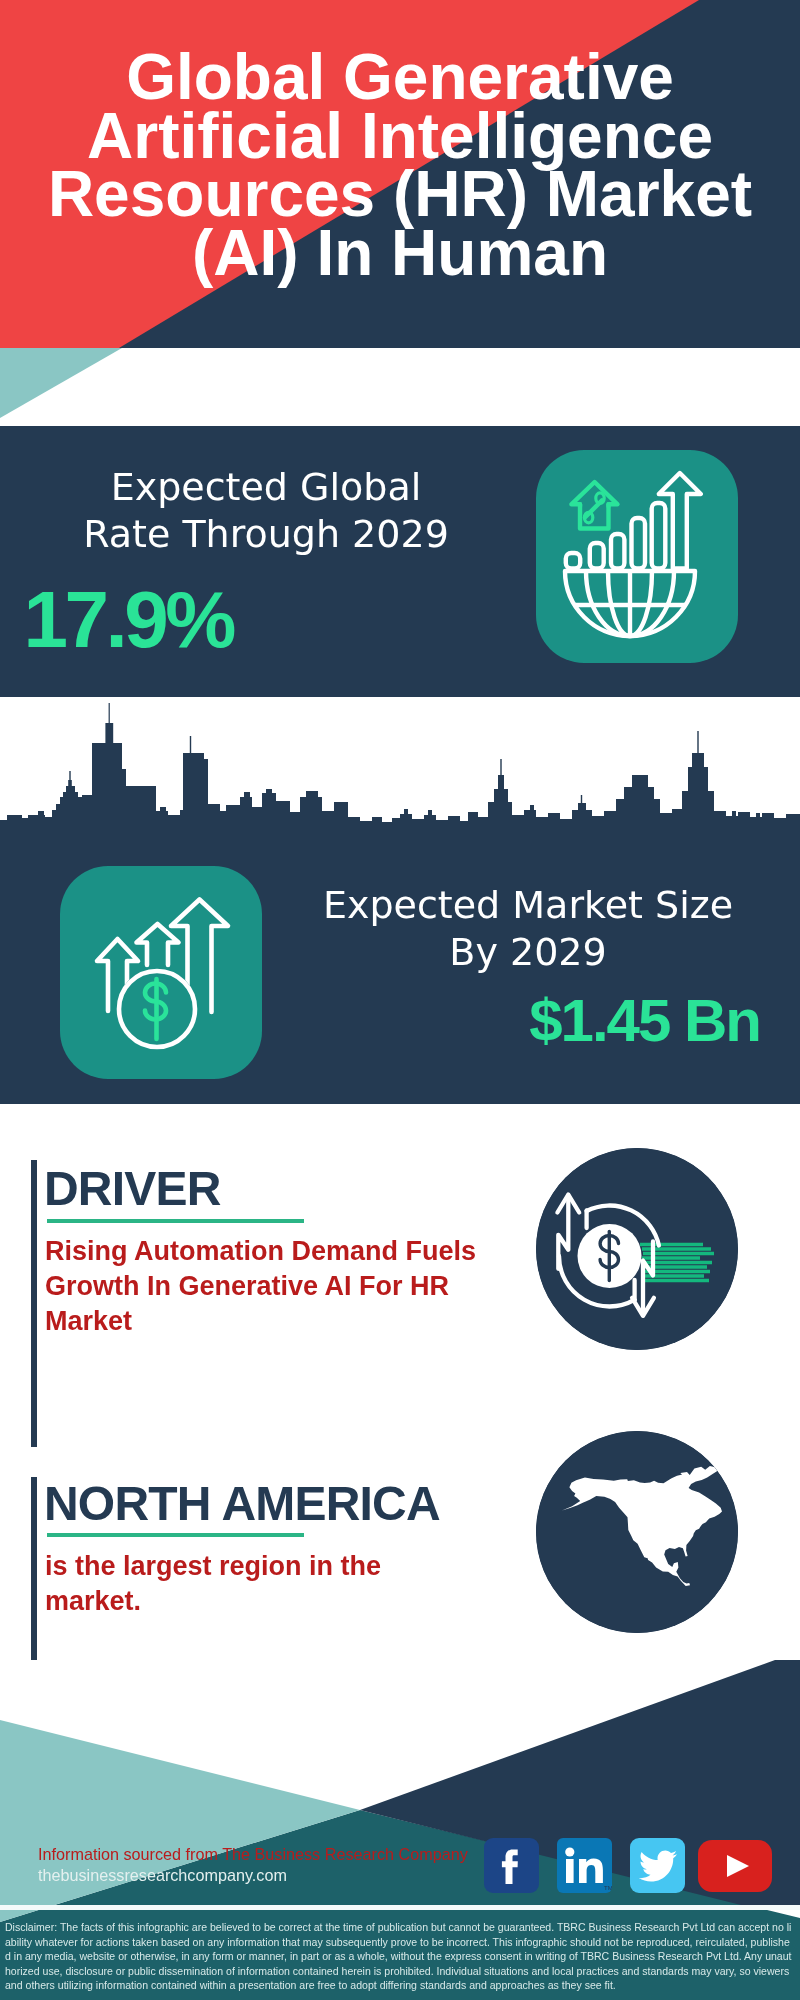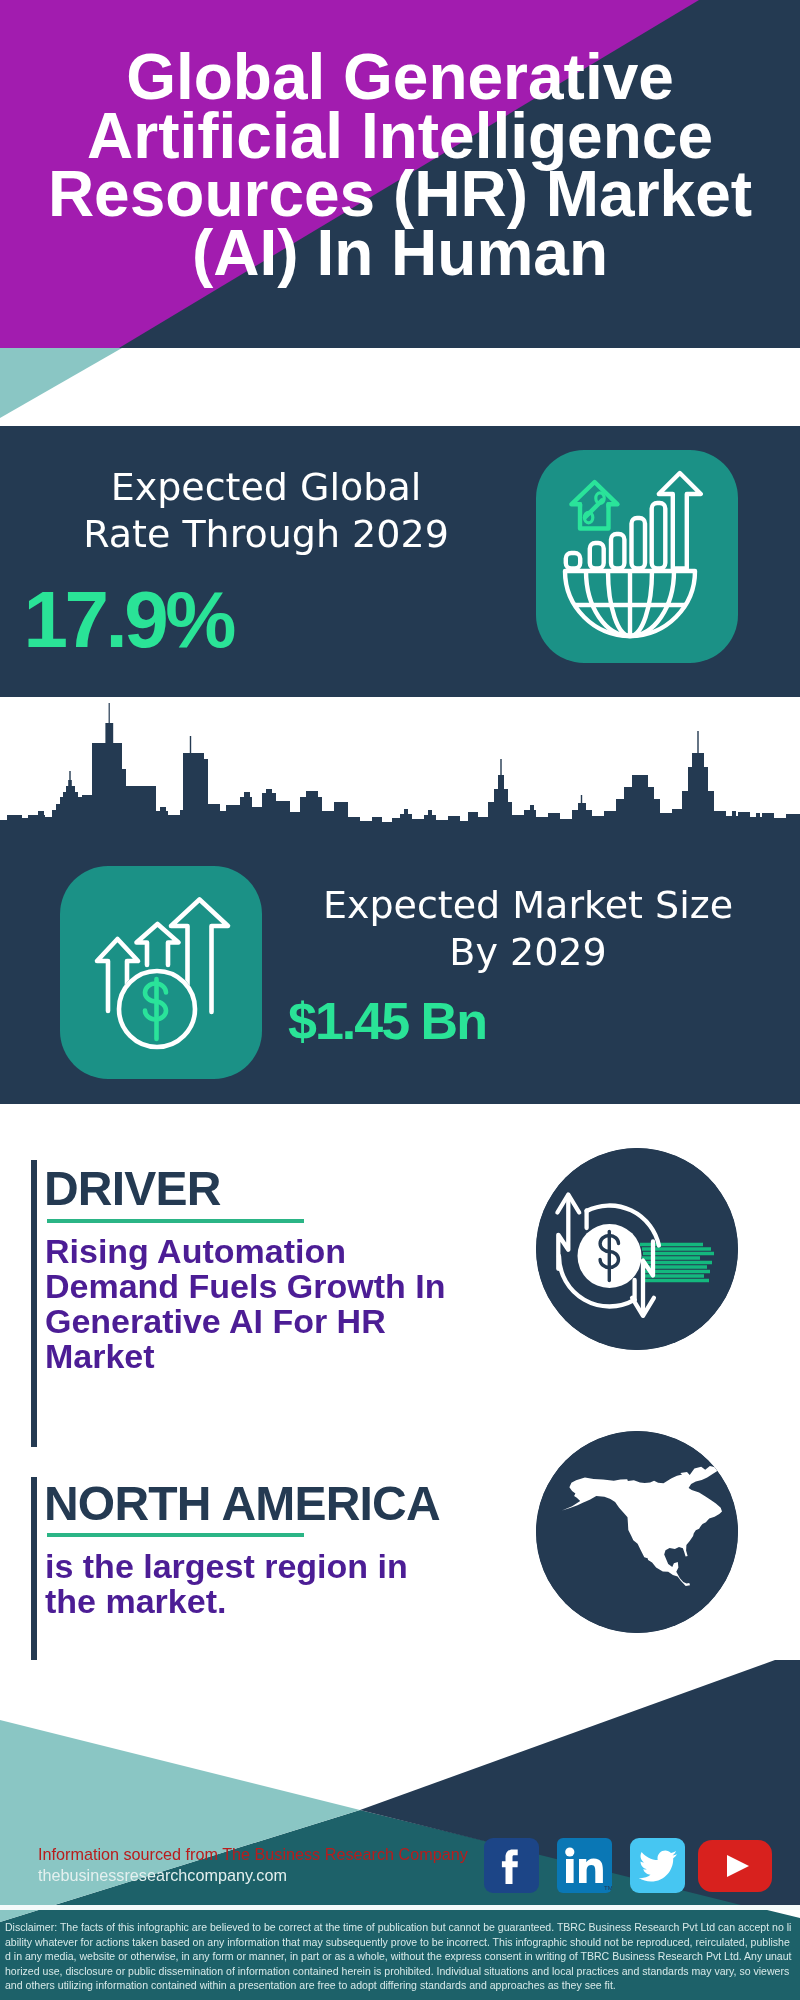--- a/index.html
+++ b/index.html
@@ -2,21 +2,21 @@
 <html><head>
 <meta charset="utf-8">
 <style>
   *{margin:0;padding:0;box-sizing:border-box}
   html,body{width:800px;height:2000px}
   body{font-family:"Liberation Sans",sans-serif;background:#fff;overflow:hidden}
   .page{position:relative;width:800px;height:2000px;overflow:hidden;background:#fff}
   .abs{position:absolute}
 
   
-  #hdr{left:0;top:0;width:800px;height:348px;background:#a21caf;overflow:hidden}
+  #hdr{left:0;top:0;width:800px;height:348px;background:#ef4444;overflow:hidden}
   #hdr .navywedge{position:absolute;left:0;top:0;width:800px;height:348px;
      background:#243a52;clip-path:polygon(699px 0,800px 0,800px 348px,119px 348px)}
   #hdrTitle{left:0;top:48px;width:800px;text-align:center;color:#fff;
      font-size:64px;line-height:58.5px;font-weight:bold}
 
   
   #tealband{left:0;top:348px;width:800px;height:78px;background:#fff;overflow:hidden}
   #tealband .tri{position:absolute;left:0;top:0;width:800px;height:78px;background:#8ac6c4;
      clip-path:polygon(0 0,122px 0,0 70px)}
 
@@ -29,30 +29,30 @@
   #growthIcon{left:536px;top:450px;width:202px;height:213px;background:#1b9186;border-radius:48px}
   .iconsvg{display:block}
 
   
   #sky{left:0;top:697px;width:800px;height:407px;background:#fff;overflow:hidden}
   #skySil{position:absolute;left:0;top:0;width:800px;height:150px;display:block}
   #skyBody{position:absolute;left:0;top:129px;width:800px;height:278px;background:#243a52}
   #msIcon{left:60px;top:866px;width:202px;height:213px;background:#1b9186;border-radius:48px}
   #msLbl{left:293px;top:882px;width:470px;text-align:center;color:#fff;
      font-family:"DejaVu Sans",sans-serif;font-size:38px;line-height:47px}
-  #msVal{left:290px;top:983px;width:470px;text-align:left;color:#2ae397;
-     font-size:52px;line-height:76px;font-weight:bold;letter-spacing:-2px;text-indent:-2px}
+  #msVal{left:290px;top:983px;width:470px;text-align:right;color:#2ae397;
+     font-size:60px;line-height:76px;font-weight:bold;letter-spacing:-2px;text-indent:-2px}
 
   
   .vbar{background:#243a52;width:6px;left:31px}
   #vbar1{top:1160px;height:287px}
   #vbar2{top:1477px;height:190px}
   .cardHead{left:44px;color:#243a52;font-weight:bold;font-size:48px;line-height:50px;letter-spacing:-0.8px}
   .cardRule{left:47px;height:4px;background:#2bb586}
-  .cardBody{left:45px;color:#4c1d95;font-weight:bold;font-size:34px;line-height:35px}
+  .cardBody{left:45px;color:#b91c1c;font-weight:bold;font-size:27px;line-height:35px}
   #drvHead{top:1164px}
   #drvRule{top:1219px;width:257px}
   #drvBody{top:1234px;width:440px}
   #naHead{top:1479px}
   #naRule{top:1533px;width:257px}
   #naBody{top:1549px;width:395px}
   .circIcon{width:202px;height:202px;border-radius:50%;background:#243a52;left:536px;overflow:hidden}
   #drvIcon{top:1148px}
   #naIcon{top:1431px}
 

